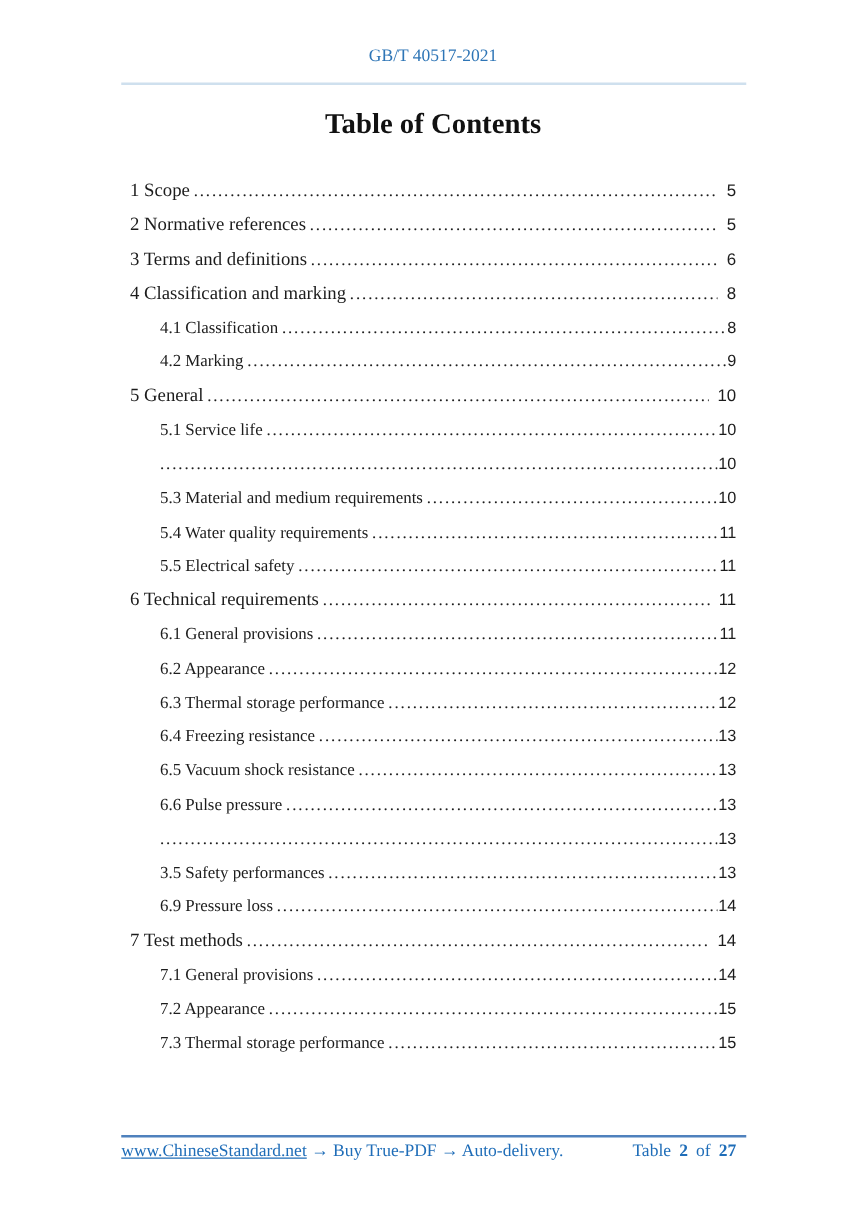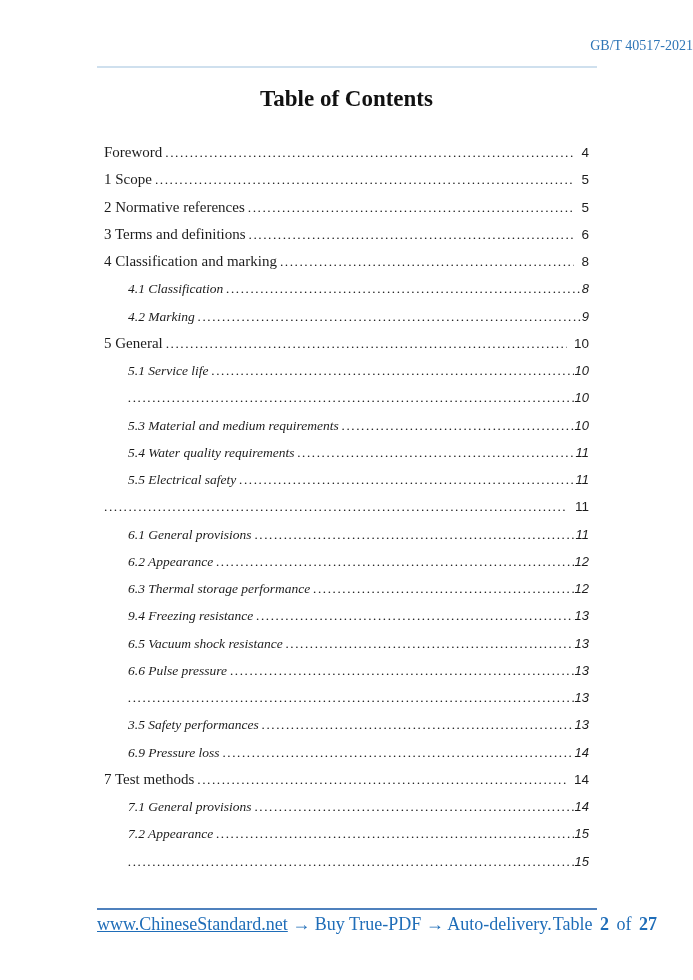--- a/index.html
+++ b/index.html
@@ -16,21 +16,21 @@
     color: #1c1c1c;
     overflow: hidden;
   }
 
   
   .doc-number {
     position: absolute;
     top: 38px;
     left: 0;
     width: 100%;
-    text-align: right;
+    text-align: center;
     font-size: 14px;
     color: #2e75b6;
   }
   .header-rule {
     position: absolute;
     top: 66px;
     left: 97px;
     width: 500px;
     height: 2px;
     background: #cfe0ee;
@@ -76,42 +76,42 @@
     letter-spacing: 1.5px;
     font-size: 13.5px;
   }
   .toc-page {
     flex: 0 0 auto;
     font-family: "Liberation Sans", sans-serif;
     font-size: 13px;
   }
   .toc-row.level-0 { font-size: 15px; }
   .toc-row.level-0 .toc-page { padding-left: 7px; font-size: 13.5px; }
-  .toc-row.level-1 { font-size: 13.5px; padding-left: 24px; font-style: italic; }
+  .toc-row.level-1 { font-size: 13.5px; padding-left: 24px; }
   .toc-row.level-1 .toc-page { padding-left: 1px; }
 
   
   .footer-rule {
     position: absolute;
     top: 908px;
     left: 97px;
     width: 500px;
     height: 2px;
     background: #4f81bd;
   }
   .footer-row {
     position: absolute;
     top: 914px;
     left: 97px;
     width: 494px;
     display: flex;
     justify-content: space-between;
     align-items: center;
     color: #1f6db8;
-    font-size: 18px;
+    font-size: 14px;
     white-space: nowrap;
   }
   .site-link {
     color: #1f6db8;
     text-decoration: underline;
     cursor: pointer;
   }
   .page-indicator .pg-num {
     font-weight: bold;
     margin: 0 2px;
@@ -126,25 +126,20 @@
 <div class="page">
 
   <div class="doc-number">GB/T 40517-2021</div>
 
   <div class="header-rule"></div>
 
   <h1 class="title">Table of Contents</h1>
 
   <div class="toc">
       <div class="toc-row level-0">
-    <span class="toc-label">Foreword</span>
-    <span class="toc-dots"></span>
-    <span class="toc-page">4</span>
-  </div>
-      <div class="toc-row level-0">
     <span class="toc-label">1 Scope</span>
     <span class="toc-dots"></span>
     <span class="toc-page">5</span>
   </div>
       <div class="toc-row level-0">
     <span class="toc-label">2 Normative references</span>
     <span class="toc-dots"></span>
     <span class="toc-page">5</span>
   </div>
       <div class="toc-row level-0">
@@ -190,40 +185,41 @@
     <span class="toc-label">5.4 Water quality requirements</span>
     <span class="toc-dots"></span>
     <span class="toc-page">11</span>
   </div>
       <div class="toc-row level-1">
     <span class="toc-label">5.5 Electrical safety</span>
     <span class="toc-dots"></span>
     <span class="toc-page">11</span>
   </div>
       <div class="toc-row level-0">
+    <span class="toc-label">6 Technical requirements</span>
     <span class="toc-dots"></span>
     <span class="toc-page">11</span>
   </div>
       <div class="toc-row level-1">
     <span class="toc-label">6.1 General provisions</span>
     <span class="toc-dots"></span>
     <span class="toc-page">11</span>
   </div>
       <div class="toc-row level-1">
     <span class="toc-label">6.2 Appearance</span>
     <span class="toc-dots"></span>
     <span class="toc-page">12</span>
   </div>
       <div class="toc-row level-1">
     <span class="toc-label">6.3 Thermal storage performance</span>
     <span class="toc-dots"></span>
     <span class="toc-page">12</span>
   </div>
       <div class="toc-row level-1">
-    <span class="toc-label">9.4 Freezing resistance</span>
+    <span class="toc-label">6.4 Freezing resistance</span>
     <span class="toc-dots"></span>
     <span class="toc-page">13</span>
   </div>
       <div class="toc-row level-1">
     <span class="toc-label">6.5 Vacuum shock resistance</span>
     <span class="toc-dots"></span>
     <span class="toc-page">13</span>
   </div>
       <div class="toc-row level-1">
     <span class="toc-label">6.6 Pulse pressure</span>
@@ -253,20 +249,21 @@
     <span class="toc-label">7.1 General provisions</span>
     <span class="toc-dots"></span>
     <span class="toc-page">14</span>
   </div>
       <div class="toc-row level-1">
     <span class="toc-label">7.2 Appearance</span>
     <span class="toc-dots"></span>
     <span class="toc-page">15</span>
   </div>
       <div class="toc-row level-1">
+    <span class="toc-label">7.3 Thermal storage performance</span>
     <span class="toc-dots"></span>
     <span class="toc-page">15</span>
   </div>
     </div>
 
   <div class="footer-rule"></div>
 
   <div class="footer-row">
     <div class="footer-left">
       <a class="site-link">www.ChineseStandard.net</a>

